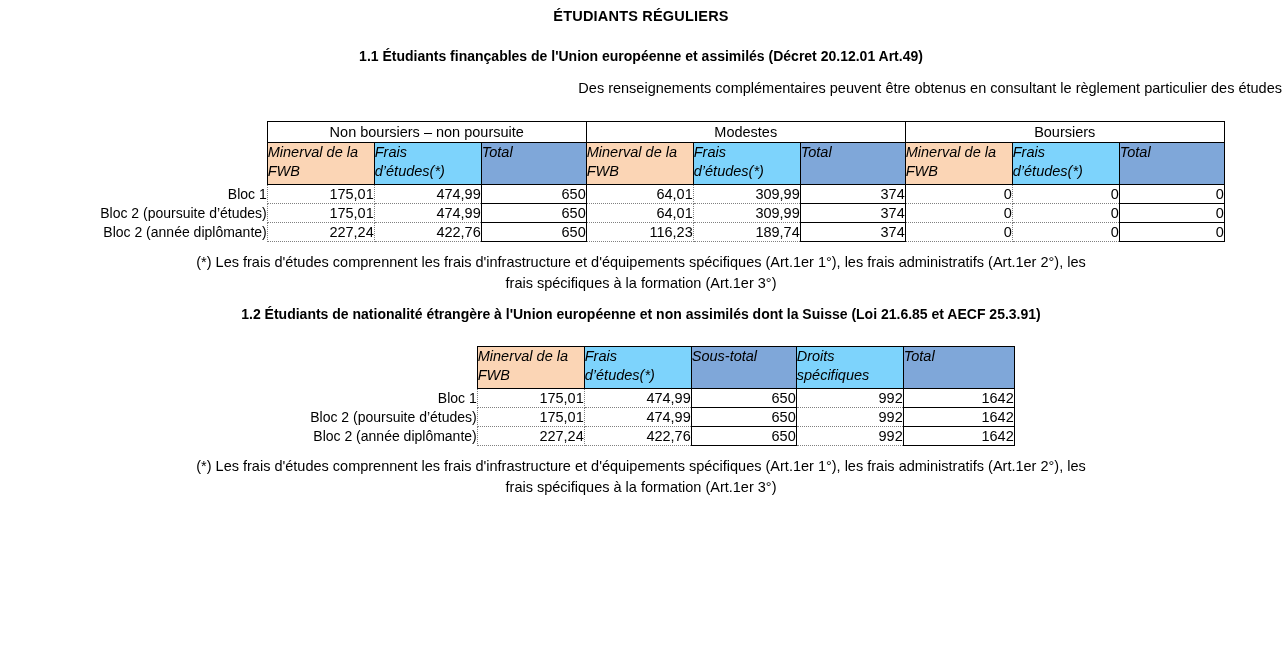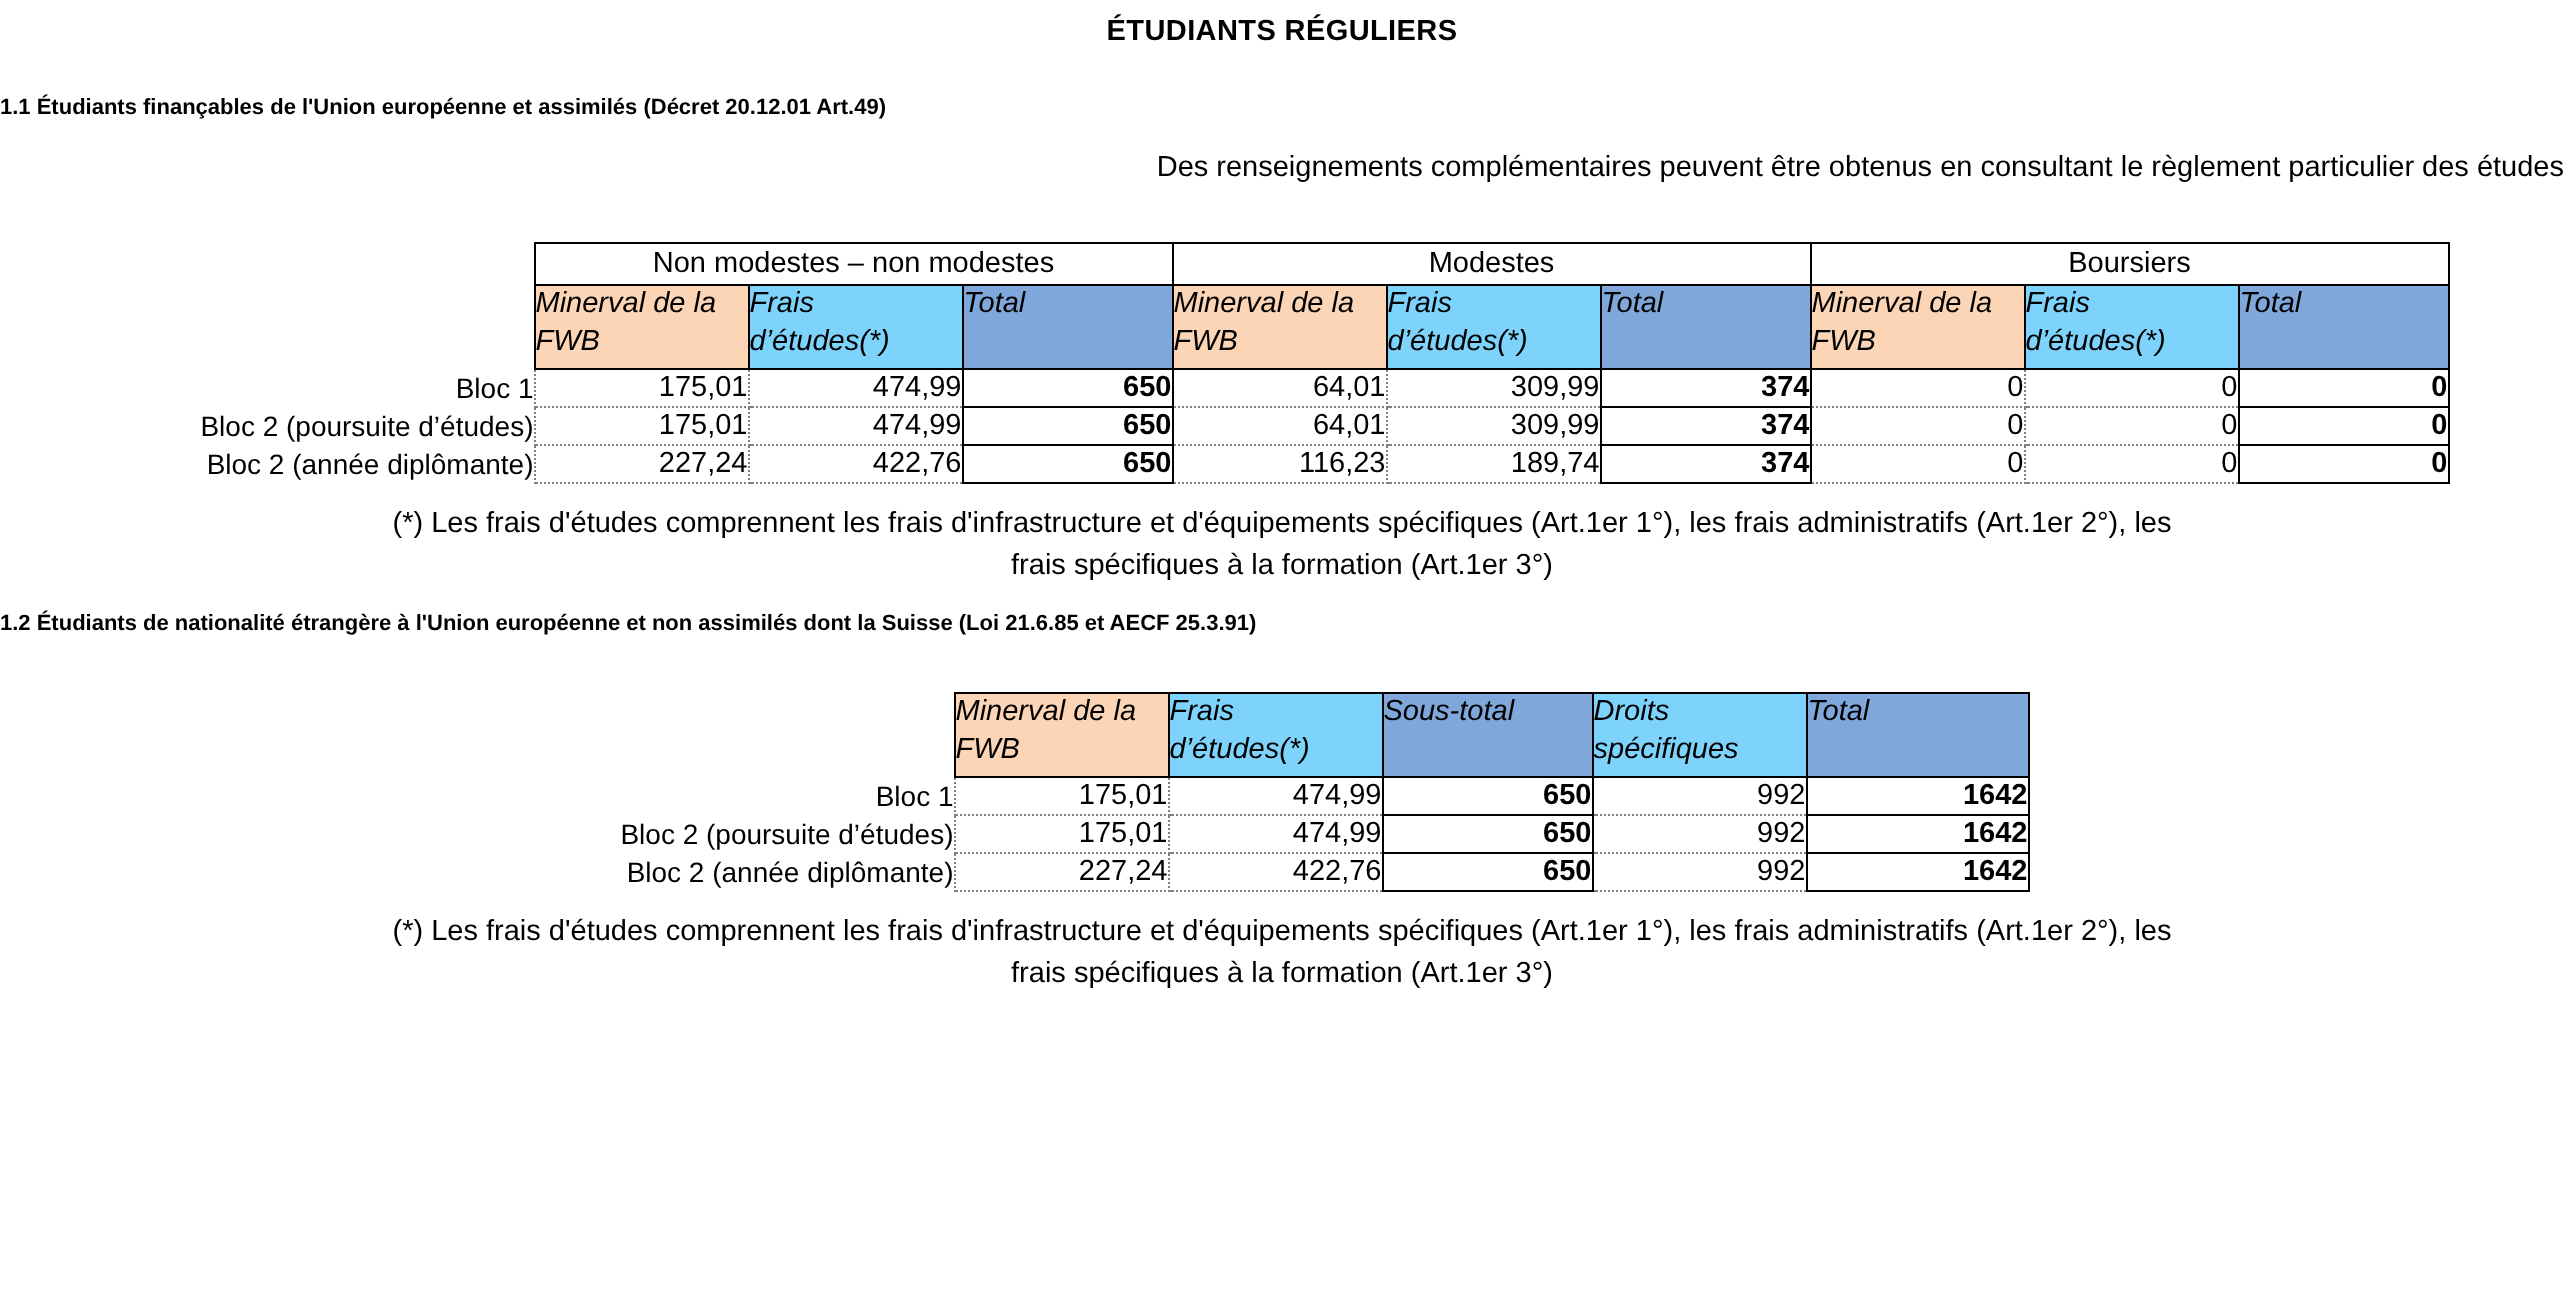--- a/index.html
+++ b/index.html
@@ -20,23 +20,23 @@
     height: 648px;
   }
   .title-main {
     text-align: center;
     font-weight: bold;
     font-size: 14.5px;
     margin-top: 8px;
     letter-spacing: 0.2px;
   }
   .title-sec {
-    text-align: left;
-    font-weight: bold;
-    font-size: 11px;
+    text-align: center;
+    font-weight: bold;
+    font-size: 14px;
     margin-top: 24px;
   }
   .intro-line {
     text-align: right;
     font-size: 14.5px;
     margin-top: 16px;
     margin-bottom: 2px;
   }
   
   table.xl {
@@ -93,21 +93,21 @@
     padding-right: 2px;
     border-left: 1px dotted #808080;
     border-right: 1px dotted #808080;
     border-top: 1px dotted #808080;
     border-bottom: 1px dotted #808080;
     background: #ffffff;
     font-size: 14.5px;
     white-space: nowrap;
   }
   .dcell.total {
-    font-weight: bold;
+    font-weight: normal;
     border-left: 1.5px solid #000;
     border-right: 1.5px solid #000;
     border-top: 1.5px solid #000;
     border-bottom: 1.5px solid #000;
   }
   .note {
     text-align: center;
     font-size: 14.5px;
     line-height: 19px;
     margin-top: 2px;
@@ -138,21 +138,21 @@
         <col style="width:107px">
           <col style="width:107px">
           <col style="width:105px">
         <col style="width:107px">
           <col style="width:107px">
           <col style="width:105px">
       </colgroup>
       <thead>
         <tr>
           <td class="grp-empty"></td>
-          <td class="grp" colspan="3">Non modestes – non modestes</td>
+          <td class="grp" colspan="3">Non boursiers – non poursuite</td>
           <td class="grp" colspan="3">Modestes</td>
           <td class="grp" colspan="3">Boursiers</td>
         </tr>
         <tr>
           <td class="grp-empty"></td>
           <td class="hcell h-orange">Minerval de la FWB</td>
           <td class="hcell h-yellow">Frais d’études(*)</td>
           <td class="hcell h-blue">Total</td>
           <td class="hcell h-orange">Minerval de la FWB</td>
           <td class="hcell h-yellow">Frais d’études(*)</td>

